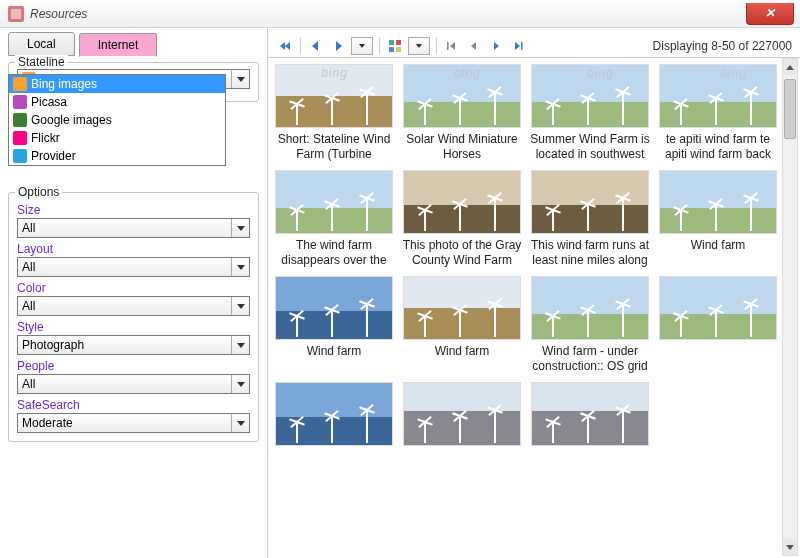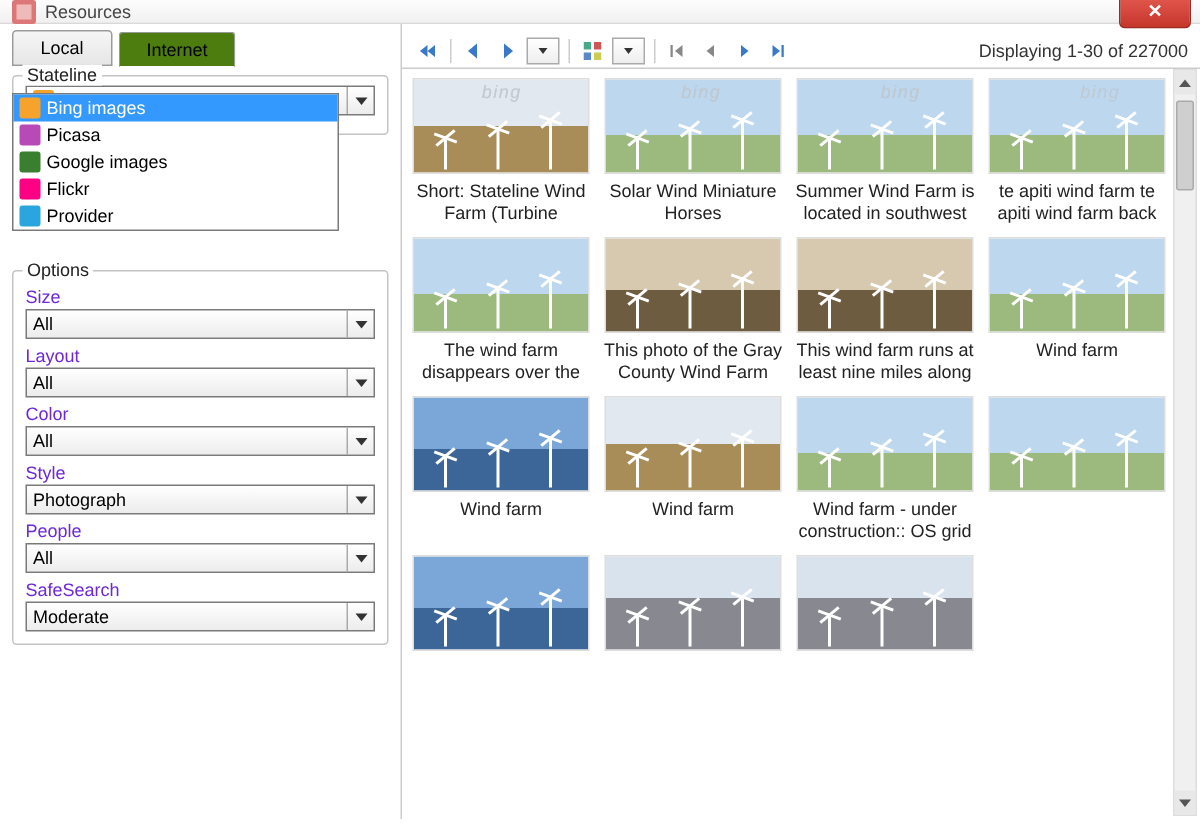--- a/index.html
+++ b/index.html
@@ -1,28 +1,28 @@
 <!DOCTYPE html>
 <html><head>
 <meta charset="utf-8">
 <style>
 * { box-sizing: border-box; margin: 0; padding: 0; font-family: "Segoe UI", Tahoma, sans-serif; font-size: 12px; }
 body { background: #fff; width: 800px; height: 558px; overflow: hidden; position: relative; }
 
-.titlebar { height: 16px; background: linear-gradient(#fdfdfd,#f0f0f0); border-bottom: 1px solid #d9d9d9; display: flex; align-items: center; padding: 0 0 0 8px; }
+.titlebar { height: 28px; background: linear-gradient(#fdfdfd,#f0f0f0); border-bottom: 1px solid #d9d9d9; display: flex; align-items: center; padding: 0 0 0 8px; font-style: italic; }
 .titlebar .app-icon { width: 16px; height: 16px; margin-right: 6px; }
 .titlebar .title { color: #444; }
 .titlebar .closebtn { margin-left: auto; width: 48px; height: 22px; background: linear-gradient(#e35a4f,#c6362b); border: 1px solid #9b2b22; border-top: none; border-radius: 0 0 4px 4px; margin-right: 6px; display: flex; align-items: center; justify-content: center; color: #fff; font-weight: bold; }
 
 .content { display: flex; height: 530px; }
 
 .left { width: 282px; border-right: 1px solid #ccc; padding: 4px 8px 8px 8px; position: relative; }
 .tabs { display: flex; gap: 4px; margin-bottom: 6px; }
 .tab { padding: 4px 18px; border: 1px solid #9a9a9a; border-radius: 3px 3px 0 0; background: linear-gradient(#f6f6f6,#e6e6e6); cursor: default; }
-.tab.active { background: #4d7c0f; border-bottom: 1px solid #fff; position: relative; top: 1px; }
+.tab.active { background: #f9a8d4; border-bottom: 1px solid #fff; position: relative; top: 1px; }
 
 .fieldset { border: 1px solid #c4c4c4; border-radius: 3px; padding: 6px 8px 8px 8px; margin-bottom: 8px; position: relative; }
 .fieldset .legend { position: absolute; top: -8px; left: 6px; background: #fff; padding: 0 3px; color: #222; }
 
 .combo { width: 100%; height: 20px; border: 1px solid #7a7a7a; background: linear-gradient(#fff,#ececec); display: flex; align-items: center; padding: 0 0 0 4px; }
 .combo .combo-icon { width: 14px; height: 14px; margin-right: 4px; border-radius: 2px; }
 .combo .combo-arrow { margin-left: auto; width: 18px; height: 100%; border-left: 1px solid #aaa; display: flex; align-items: center; justify-content: center; }
 .combo .combo-arrow::after { content: ""; border-left: 4px solid transparent; border-right: 4px solid transparent; border-top: 5px solid #333; }
 
 .dropdown-list { position: absolute; left: 8px; top: 46px; width: 218px; border: 1px solid #7a7a7a; background: #fff; z-index: 10; }
@@ -205,21 +205,21 @@
           <svg viewBox="0 0 12 12">
             <path d="M4 2l5 4-5 4V2z" fill="#3a78c8"></path>
           </svg>
         </div>
       <div class="tbtn">
           <svg viewBox="0 0 12 12">
             <path d="M3 2l5 4-5 4V2z" fill="#3a78c8"></path>
             <rect x="9" y="2" width="1.5" height="8" fill="#3a78c8"></rect>
           </svg>
         </div>
-      <span class="status">Displaying 1-30 of 227000</span>
+      <span class="status">Displaying 8-50 of 227000</span>
     </div>
 
     <div class="gallery">
       <div class="grid" id="grid">
           <div class="cell">
             <div class="thumb field">
               <div class="tur" style="left: 20px; height: 20px;"></div>
               <div class="tur" style="left: 55px; height: 26px;"></div>
               <div class="tur" style="left: 90px; height: 32px;"></div>
             </div>

